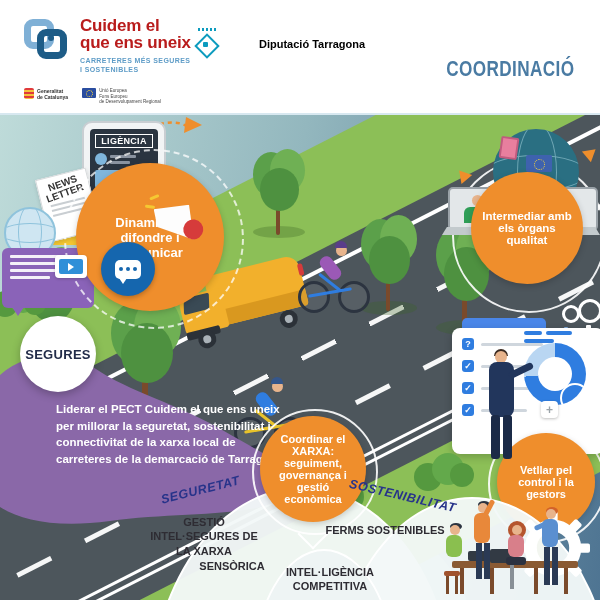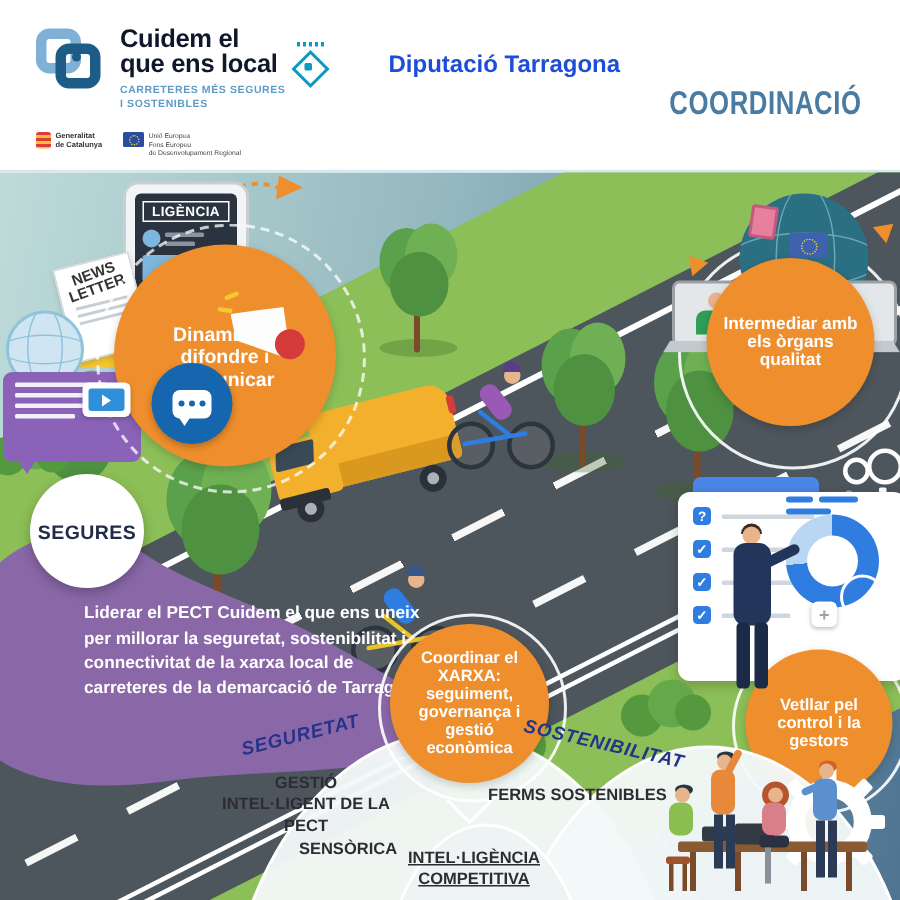--- a/index.html
+++ b/index.html
@@ -8,29 +8,29 @@
   .abs{position:absolute;}
 
   
   .topbar{position:absolute;top:0;left:0;width:600px;height:113px;background:#fff;z-index:40;}
   .brand{position:absolute;top:17px;left:24px;display:flex;gap:10px;}
   .brand-mark{position:relative;width:46px;height:46px;}
   .bm-sq1{position:absolute;left:0;top:2px;width:16px;height:16px;border:7px solid #7fb0d6;border-radius:9px;}
   .bm-sq2{position:absolute;left:13px;top:12px;width:16px;height:16px;border:7px solid #1d5c87;border-radius:9px;}
   .bm-dot1{position:absolute;left:24px;top:18px;width:6px;height:6px;background:#1d5c87;border-radius:50%;}
   .bm-dot2{position:absolute;left:32px;top:14px;width:5px;height:5px;background:#1d5c87;border-radius:50%;}
-  .brand-title{color:#0f172a;font-weight:bold;font-size:17px;line-height:1.02;letter-spacing:-0.2px;}
+  .brand-title{color:#b91c1c;font-weight:bold;font-size:17px;line-height:1.02;letter-spacing:-0.2px;}
   .brand-sub{margin-top:4px;color:#5e9cc7;font-weight:bold;font-size:7px;letter-spacing:0.4px;line-height:1.4;}
   .dipta{position:absolute;top:28px;left:194px;display:flex;align-items:center;gap:8px;}
   .dipta-icon{position:relative;width:26px;height:32px;}
   .dipta-diamond{position:absolute;left:4px;top:9px;width:14px;height:14px;border:2px solid #0c9bbe;transform:rotate(45deg);}
   .dipta-dots-top{position:absolute;left:4px;top:0;width:20px;height:3px;
       background:repeating-linear-gradient(90deg,#0c9bbe 0 2px,transparent 2px 4px);}
   .dipta-core{position:absolute;left:9px;top:14px;width:5px;height:5px;background:#0c9bbe;border-radius:1px;}
-  .dipta-label{color:#1d4ed8;font-weight:bold;font-size:16px;padding-left:31px;}
+  .dipta-label{color:#000000;font-weight:bold;font-size:11px;padding-left:31px;}
   .section-title{position:absolute;top:56px;right:26px;color:#4a7ba3;font-weight:bold;font-size:22px;
       letter-spacing:0.5px;transform:scaleX(0.78);transform-origin:right center;}
   .partners{position:absolute;top:88px;left:24px;display:flex;gap:14px;align-items:flex-start;}
   .gen-logo{display:flex;gap:3px;}
   .gen-flag{width:10px;height:11px;border-radius:2px;
       background:repeating-linear-gradient(180deg,#e03a3a 0 2px,#f3c23a 2px 4px);}
   .tiny-txt{font-size:5px;line-height:1.25;color:#333;font-weight:bold;}
   .eu-logo{display:flex;gap:3px;}
   .eu-flag{position:relative;width:14px;height:10px;background:#2a4da0;border-radius:1px;}
   .eu-stars{position:absolute;left:4px;top:2px;width:5px;height:5px;border:1px dotted #f5d33c;border-radius:50%;}
@@ -219,21 +219,21 @@
   <div class="topbar">
     <div class="brand">
       <div class="brand-mark">
         <div class="bm-sq1"></div>
         <div class="bm-sq2"></div>
         <div class="bm-dot1"></div>
         <div class="bm-dot2"></div>
       </div>
       <div class="brand-text">
         <div class="brand-title">Cuidem el</div>
-        <div class="brand-title">que ens local</div>
+        <div class="brand-title">que ens uneix</div>
         <div class="brand-sub">
           <div>CARRETERES MÉS SEGURES</div>
           <div>I SOSTENIBLES</div>
         </div>
       </div>
     </div>
 
     <div class="dipta">
       <div class="dipta-icon">
         <div class="dipta-dots-top"></div>
@@ -524,24 +524,24 @@
     <div class="ocircle" style="left:497px;top:318px;width:98px;height:98px;font-size:11px;">
       <span style="width:78px;">Vetllar pel control i la gestors</span>
     </div>
     <div class="bulb"></div>
 
     <div class="venn" style="left:148px;top:372px;width:304px;height:440px;"></div>
     <div class="venn" style="left:330px;top:382px;width:280px;height:410px;"></div>
     <div class="venn" style="left:252px;top:434px;width:140px;height:250px;background:#eef4f4;"></div>
     <div class="vlabel-axis" style="left:160px;top:368px;transform:rotate(-14deg);">SEGURETAT</div>
     <div class="vlabel-axis" style="left:348px;top:374px;transform:rotate(13deg);">SOSTENIBILITAT</div>
-    <div class="vlabel" style="left:146px;top:400px;width:116px;">GESTIÓ INTEL·LIGENT DE LA PECT</div>
+    <div class="vlabel" style="left:146px;top:400px;width:116px;">GESTIÓ INTEL·SEGURES DE LA XARXA</div>
     <div class="vlabel" style="left:192px;top:444px;width:80px;">SENSÒRICA</div>
     <div class="vlabel" style="left:320px;top:408px;width:130px;">FERMS SOSTENIBLES</div>
-    <div class="vlabel" style="left:256px;top:450px;width:120px;text-decoration:underline;">INTEL·LIGÈNCIA COMPETITIVA</div>
+    <div class="vlabel" style="left:270px;top:450px;width:120px;">INTEL·LIGÈNCIA COMPETITIVA</div>
 
     <div class="oring" style="left:252px;top:294px;width:122px;height:122px;z-index:19;"></div>
     <div class="ocircle" style="left:260px;top:301px;width:106px;height:106px;font-size:11px;z-index:19;">
       <span style="width:92px;">Coordinar el XARXA: seguiment, governança i gestió econòmica</span>
     </div>
     <div class="pointer-down" style="left:302px;top:408px;z-index:19;"></div>
 
     <div class="meeting">
       <svg class="gear-svg" width="74" height="74" viewBox="0 0 80 80">
         <g fill="#fff">

